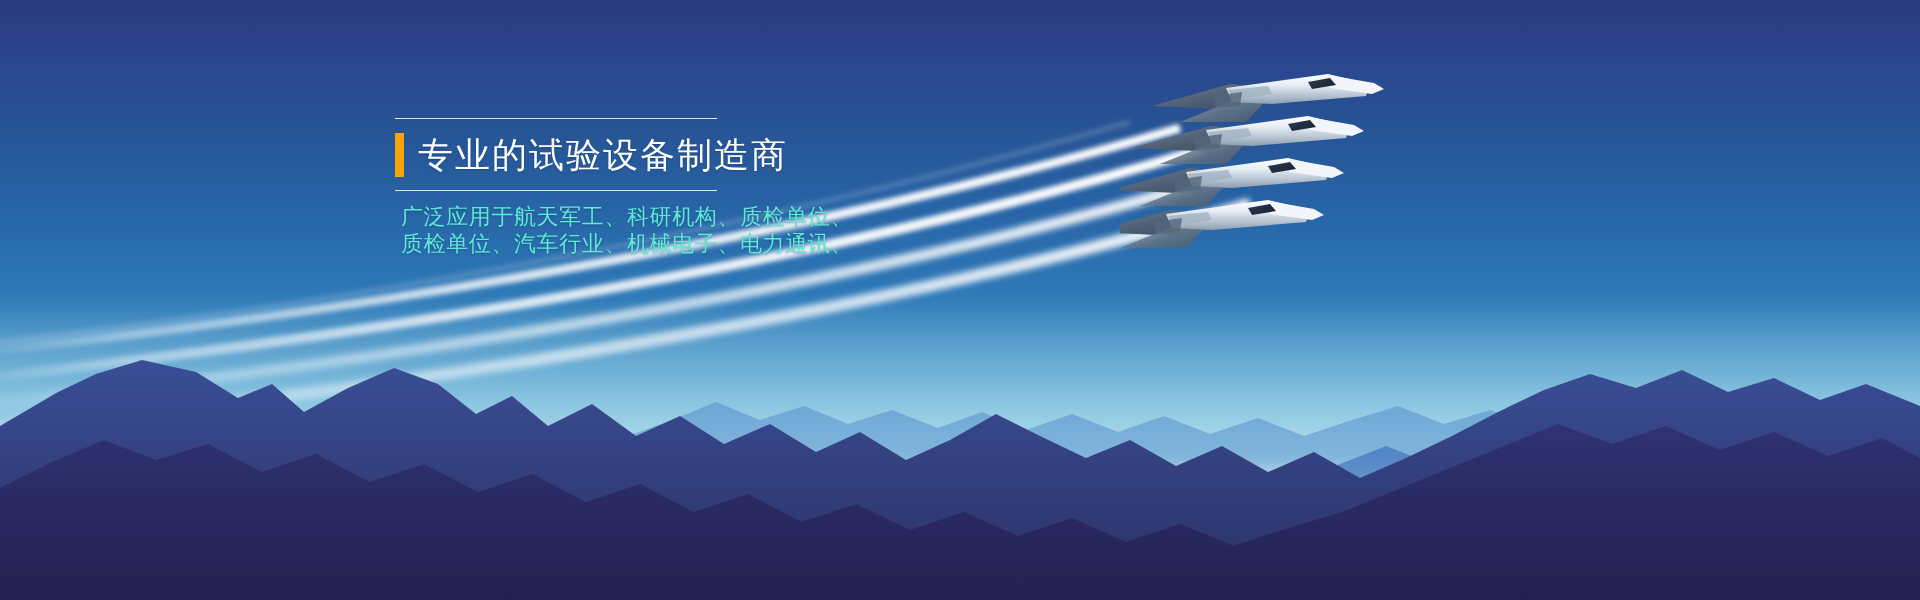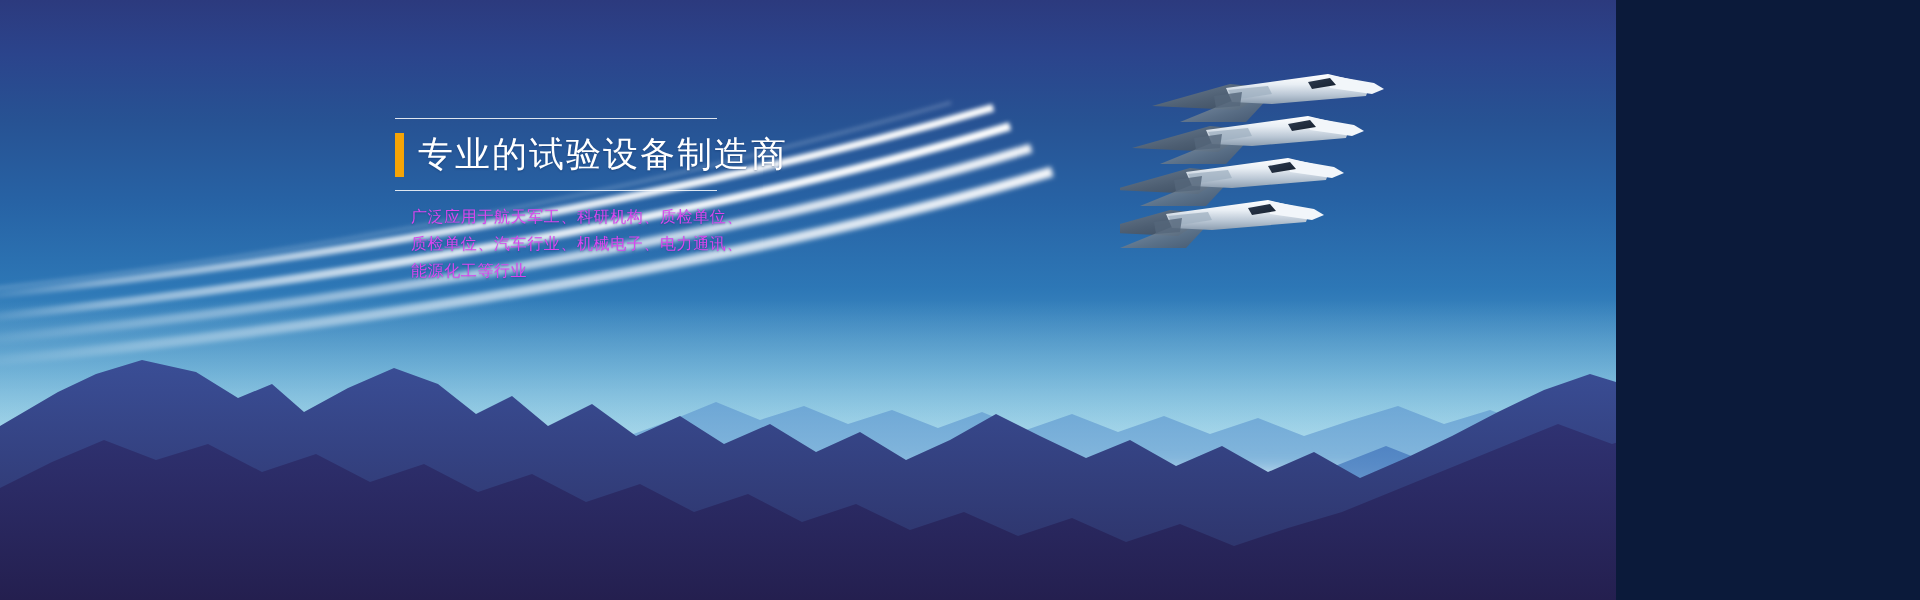--- a/index.html
+++ b/index.html
@@ -1,21 +1,21 @@
 <!DOCTYPE html>
 <html><head>
 <meta charset="utf-8">
 <title>Banner</title>
 <style>
   html,body{margin:0;padding:0;background:#0b1a3a;}
   #stage{
     position:relative;
-    width:1616px;height:600px;
+    width:1920px;height:600px;
     overflow:hidden;
-    font-family:Liberation Serif, serif;
+    font-family:Liberation Sans, sans-serif;
     user-select:none;
   }
 
   
   .sky{
     position:absolute;inset:0;
     background:linear-gradient(to bottom,
       #2c3a7e 0%,
       #2b448c 9%,
       #275293 20%,
@@ -68,25 +68,25 @@
     font-size:35px;
     line-height:44px;
     letter-spacing:2px;
     font-weight:400;
     color:#ffffff;
     white-space:nowrap;
     text-shadow:0 1px 2px rgba(10,35,80,.35);
   }
   .sub{
     margin-top:12px;
-    margin-left:16px;
-    font-size:16px;
+    margin-left:6px;
+    font-size:22px;
     line-height:27px;
     letter-spacing:.6px;
-    color:#d946ef;
+    color:#5eead4;
     text-shadow:0 1px 2px rgba(10,35,80,.30);
   }
   .sub div{white-space:nowrap;}
 </style>
 </head>
 <body>
 
 <div id="stage">
 
   <div class="sky"></div>
@@ -255,17 +255,16 @@
     <div class="title-row">
       <div class="accent-bar"></div>
       <div class="title">专业的试验设备制造商</div>
     </div>
 
     <div class="rule bottom"></div>
 
     <div class="sub">
       <div>广泛应用于航天军工、科研机构、质检单位、</div>
       <div>质检单位、汽车行业、机械电子、电力通讯、</div>
-      <div>能源化工等行业</div>
     </div>
   </div>
 
 </div>
 
 </body></html>

